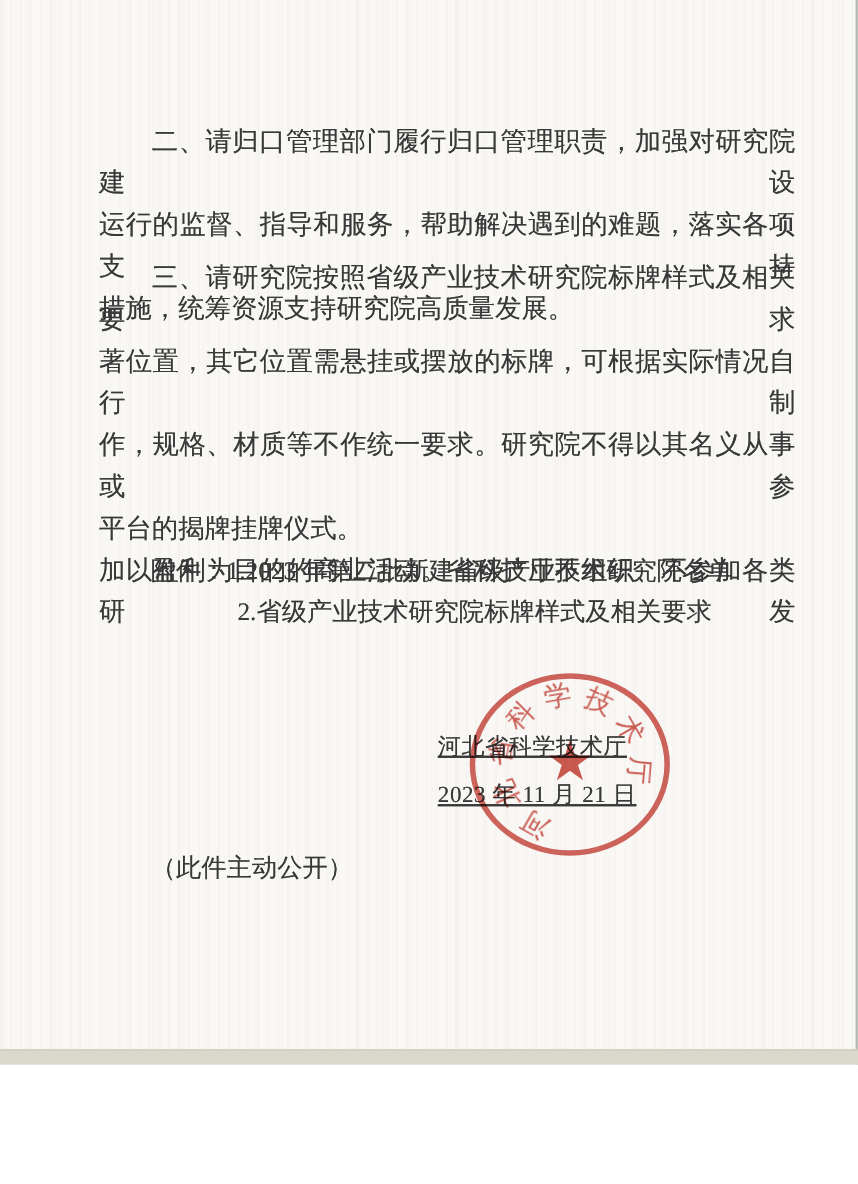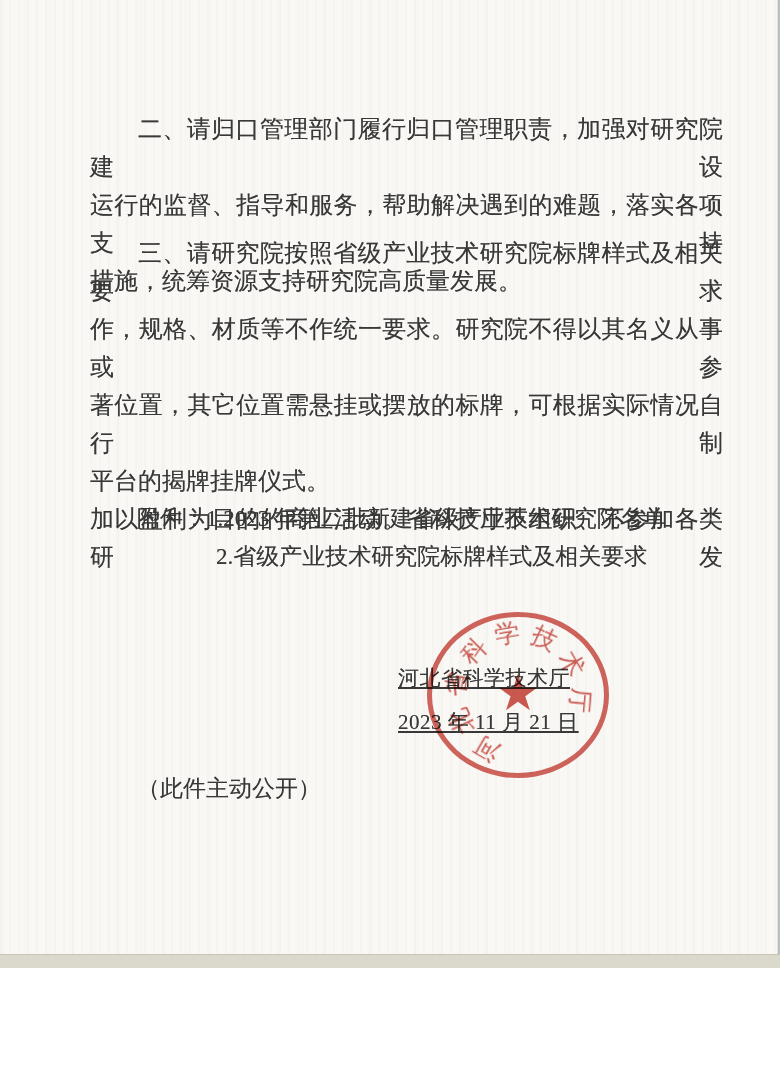--- a/index.html
+++ b/index.html
@@ -141,22 +141,22 @@
   <div class="streaks"></div>
 
   <div class="body-text para-2">
     <div class="line just indent">二、请归口管理部门履行归口管理职责，加强对研究院建设</div>
     <div class="line just">运行的监督、指导和服务，帮助解决遇到的难题，落实各项支持</div>
     <div class="line">措施，统筹资源支持研究院高质量发展。</div>
   </div>
 
   <div class="body-text para-3">
     <div class="line just indent">三、请研究院按照省级产业技术研究院标牌样式及相关要求</div>
+    <div class="line just">著位置，其它位置需悬挂或摆放的标牌，可根据实际情况自行制</div>
     <div class="line just">作，规格、材质等不作统一要求。研究院不得以其名义从事或参</div>
-    <div class="line just">著位置，其它位置需悬挂或摆放的标牌，可根据实际情况自行制</div>
     <div class="line">平台的揭牌挂牌仪式。</div>
     <div class="line just">加以盈利为目的的商业活动。省科技厅不组织、不参加各类研发</div>
   </div>
 
   <div class="attachments">
     <div>附件：1.2023 年第二批新建省级产业技术研究院名单</div>
     <div class="attach-2">2.省级产业技术研究院标牌样式及相关要求</div>
   </div>
 
   <div class="signature">

